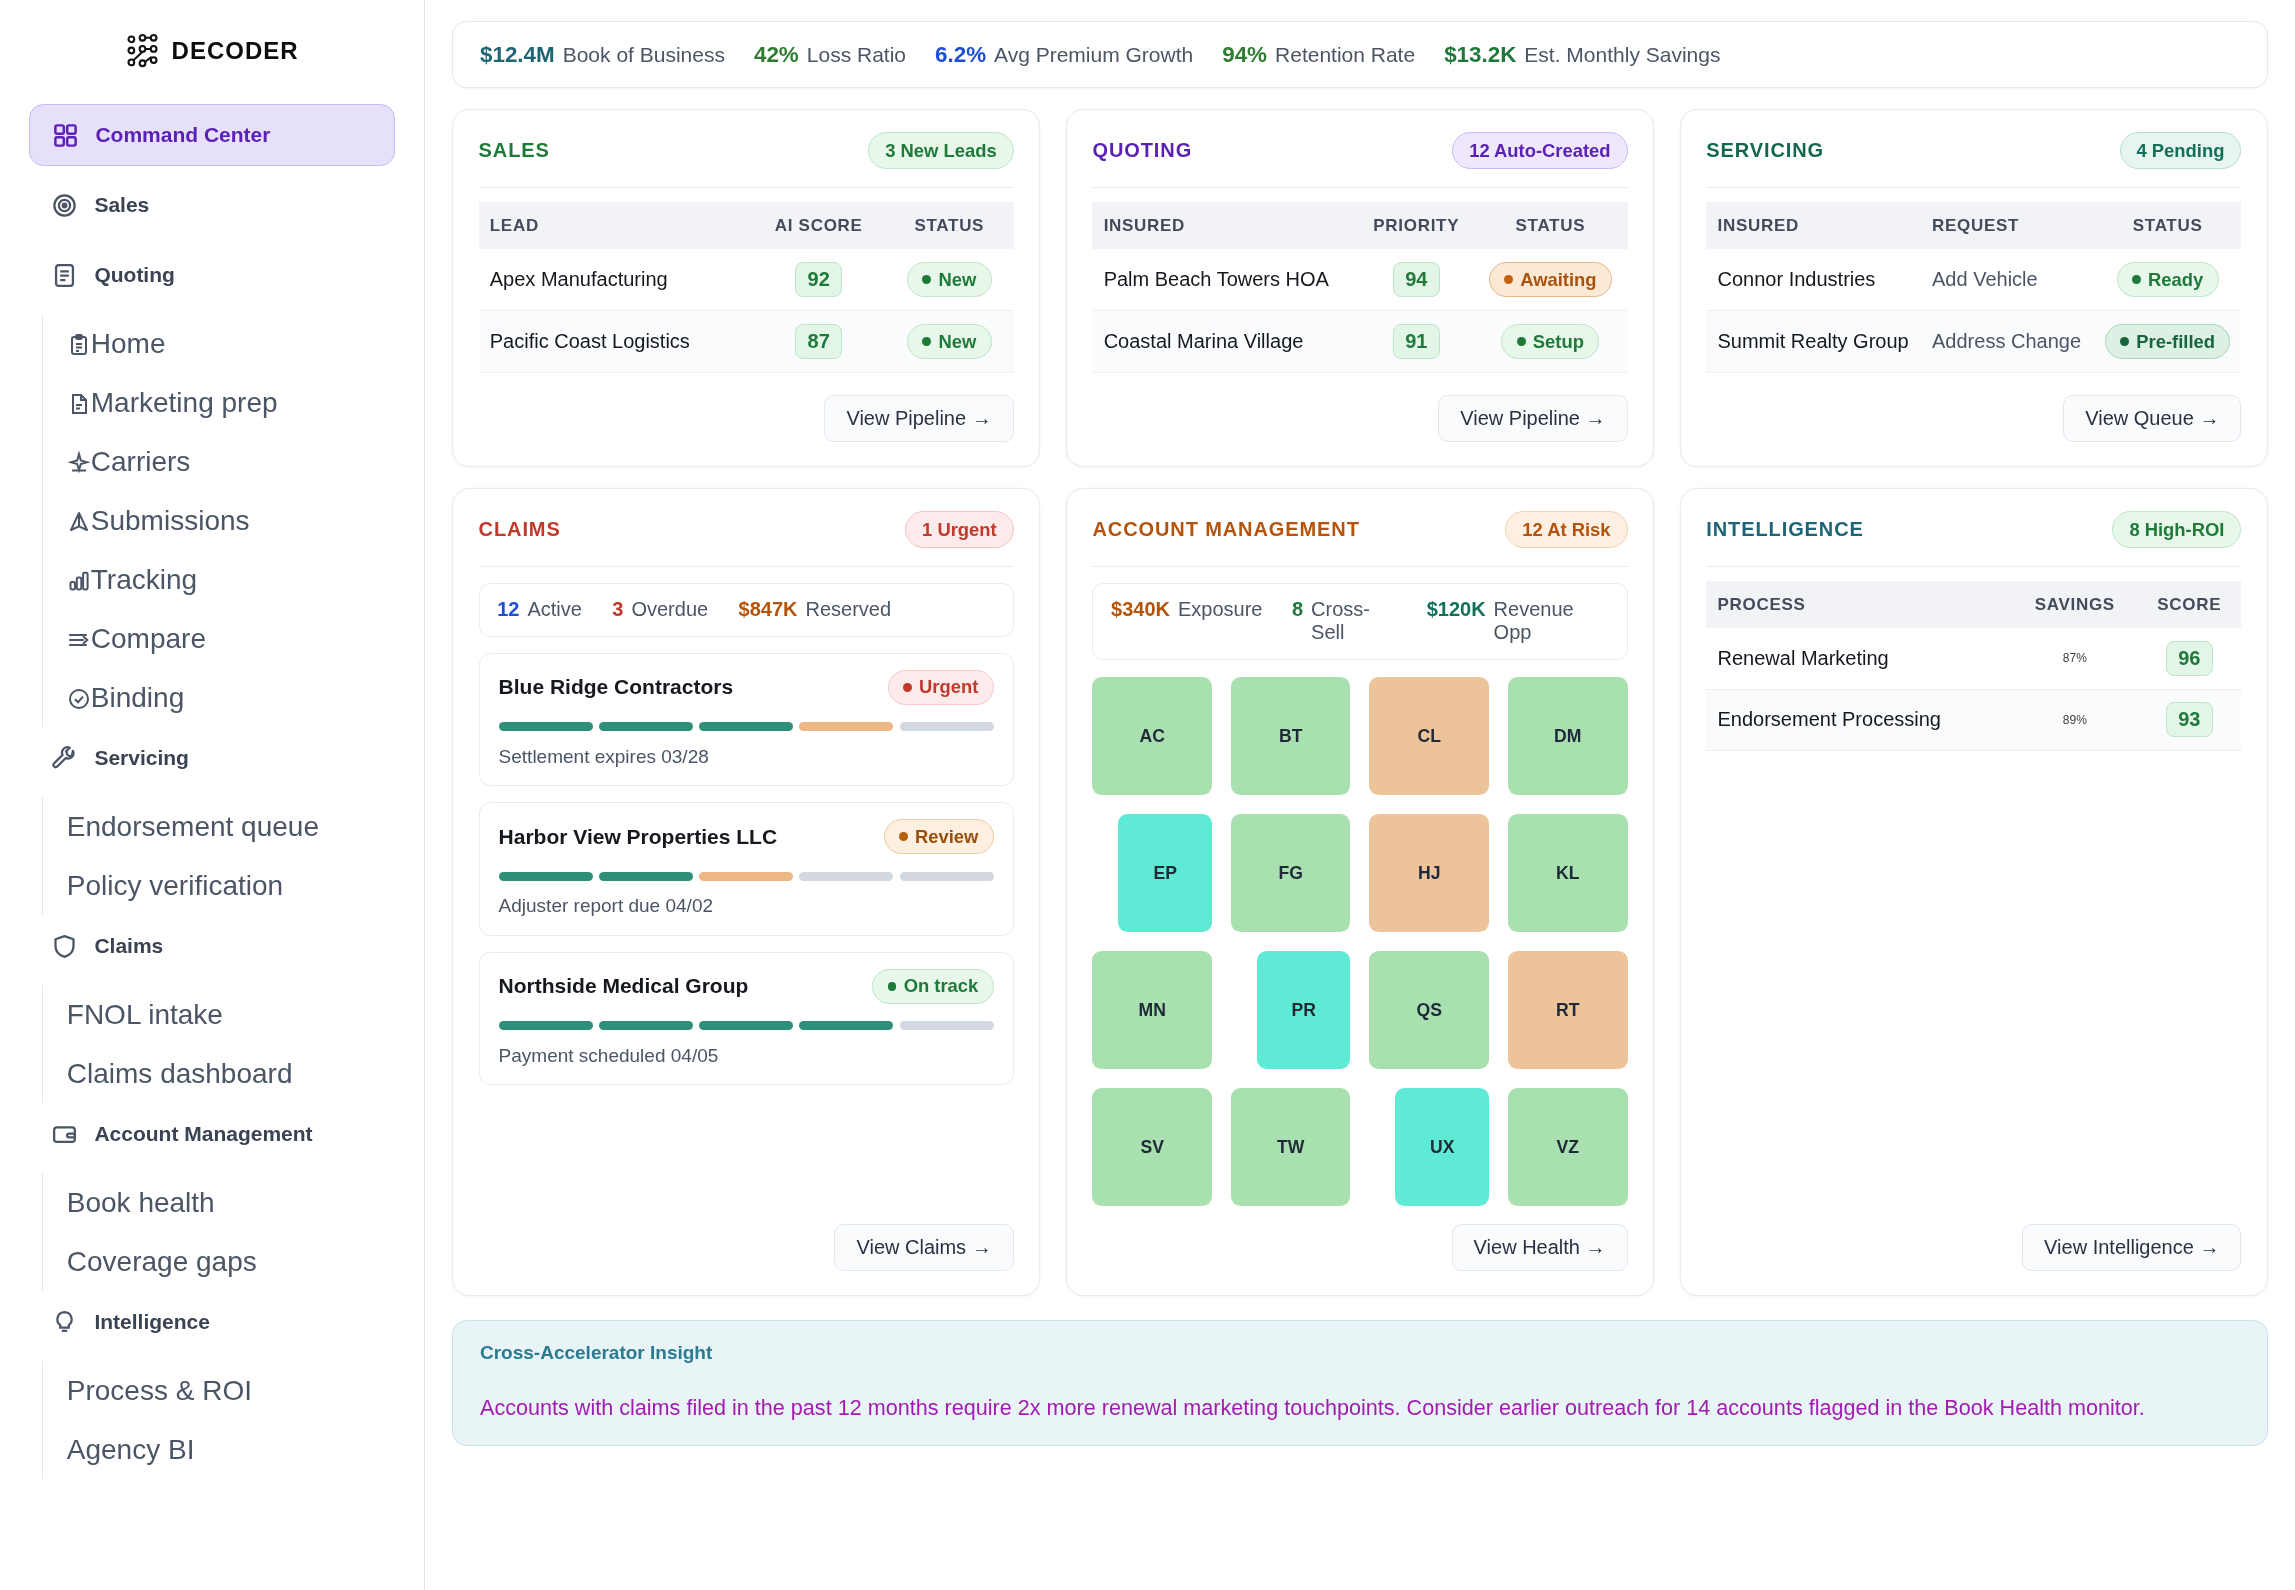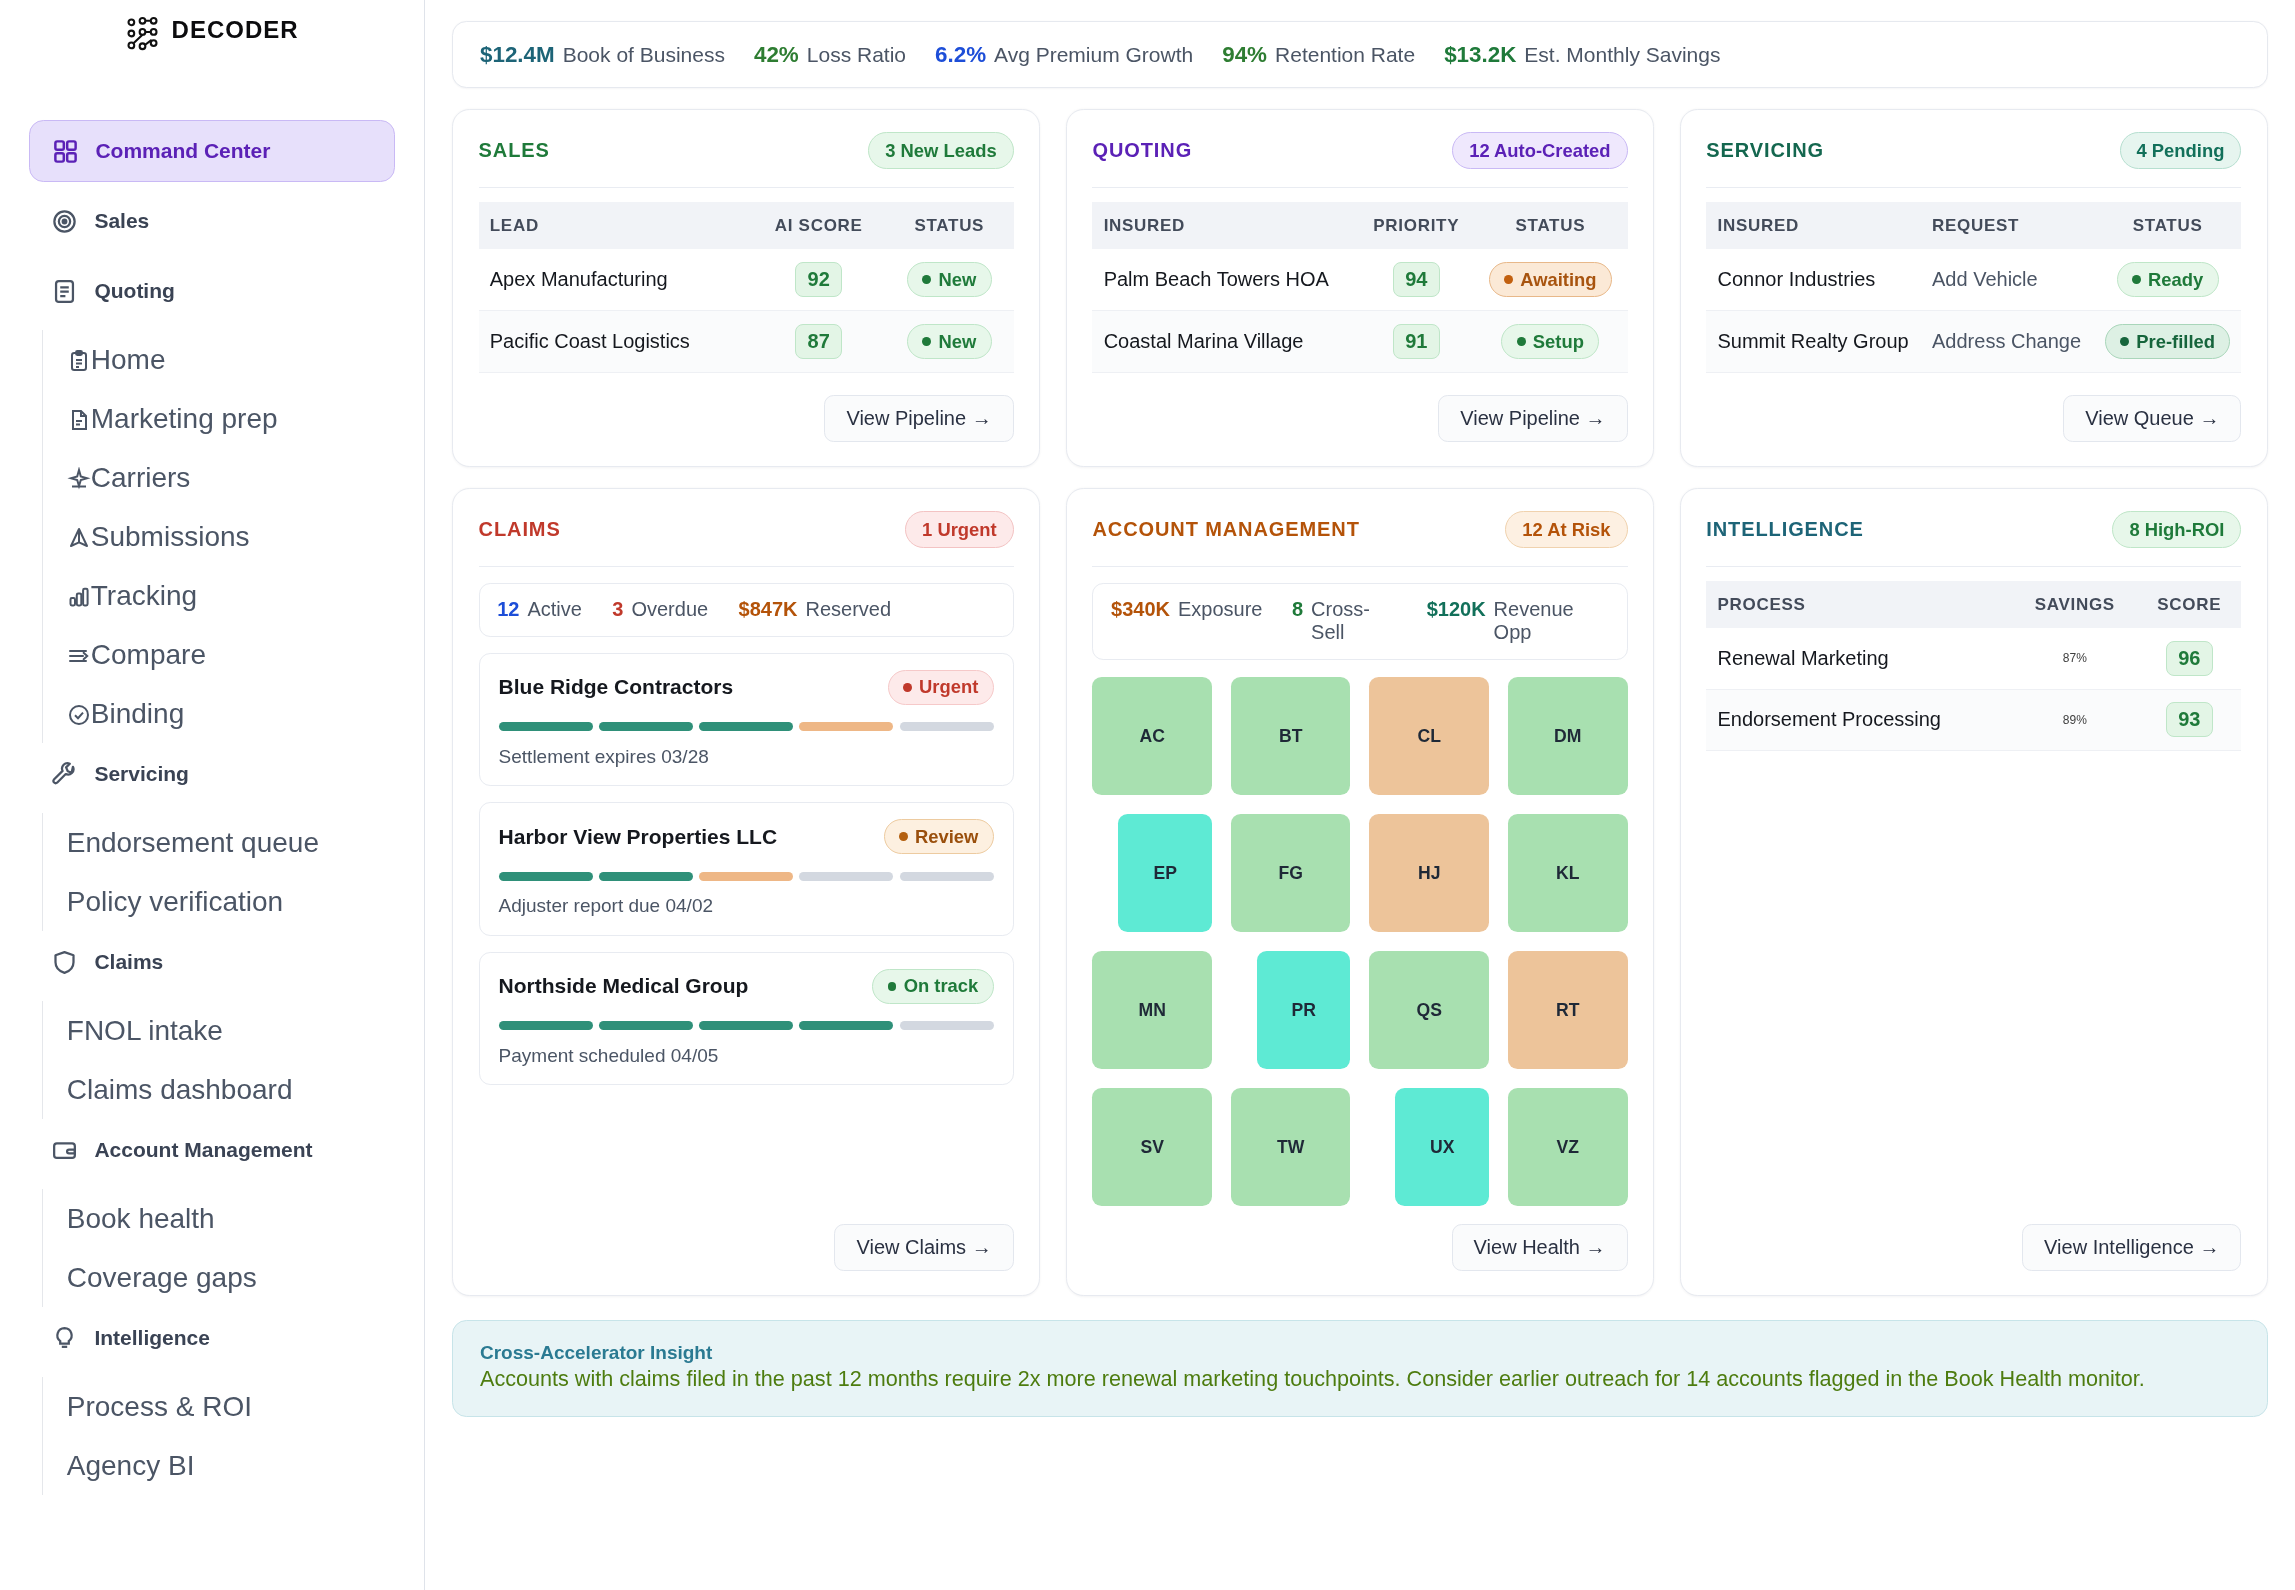--- a/index.html
+++ b/index.html
@@ -14,22 +14,22 @@
 
   
   .sidebar {
     width: 425px; flex: 0 0 425px; height: 1590px;
     background: #ffffff;
     border-right: 1.6px solid #dfe3ea;
     padding: 0 29px;
     overflow: hidden;
   }
   .brand {
-    display: flex; justify-content: center;
-    gap: 11.2px; height: 101px; margin-top: 16px;
+    display: flex; align-items: center; justify-content: center;
+    gap: 11.2px; height: 101px;
   }
   .brand-logo { width: 35px; height: 35px; display: block; }
   .brand-name {
     font-size: 24px; font-weight: 700; letter-spacing: 1px; color: #0c0c0e;
   }
   .nav { padding-top: 3.2px; }
   .nav-top {
     display: flex; align-items: center; gap: 16px;
     height: 62px; padding: 0 22.4px;
     border-radius: 14.4px;
@@ -212,21 +212,21 @@
 
   
   .insight {
     margin-top: 24px;
     background: #e8f4f6;
     border: 1.6px solid #c7e4e9;
     border-radius: 14.4px;
     padding: 21px 27px 24px 27px;
   }
   .insight-title { font-size: 19px; font-weight: 700; color: #2a7a92; }
-  .insight-body { margin-top: 2px; font-size: 21.6px; color: #4d7c0f; }
+  .insight-body { margin-top: 31px; font-size: 21.6px; color: #a21caf; }
 </style>
 </head>
 <body>
 
 <div class="app">
 
   <aside class="sidebar">
 
     <div class="brand">
       <span>

